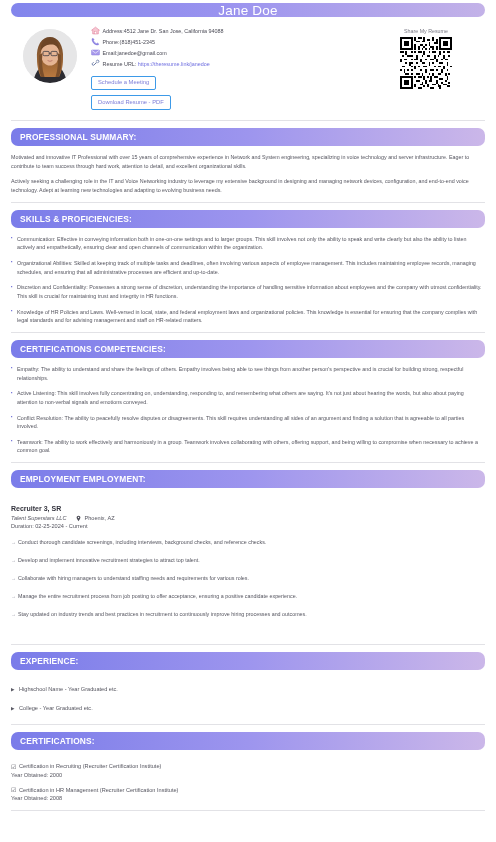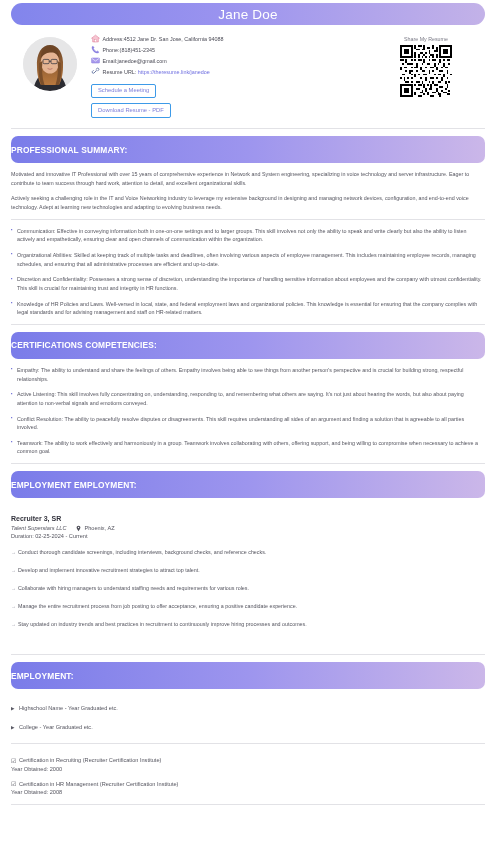--- a/index.html
+++ b/index.html
@@ -13,21 +13,21 @@
   .page {
     width: 496px;
     height: 842px;
     position: relative;
     padding: 3px 11px 0 11px;
     overflow: hidden;
   }
 
   
   .name-banner {
-    height: 22px;
+    height: 14px;
     border-radius: 11px;
     background: linear-gradient(90deg, #8285ec 0%, #9a93ef 45%, #c3b2e8 100%);
     display: flex;
     align-items: center;
     justify-content: center;
   }
   .name-banner .name-text {
     color: #ffffff;
     font-size: 13.5px;
     letter-spacing: .2px;
@@ -93,25 +93,26 @@
   .qr-wrap { display: inline-block; }
   .qr { display: block; image-rendering: pixelated; }
 
   
   hr.divider {
     border: none;
     border-top: 1px solid #e2e2e6;
     margin: 3px 0 7px 0;
   }
   .sec-head {
-    height: 27px;
+    height: 18px;
     border-radius: 7px;
     background: linear-gradient(90deg, #7a7ce9 0%, #9d95ee 50%, #cbb7e9 100%);
     display: flex;
     align-items: center;
+    padding-left: 9px;
     margin-bottom: 7px;
   }
   .sec-head .sec-title {
     color: #ffffff;
     font-size: 8.4px;
     font-weight: bold;
     letter-spacing: .15px;
   }
 
   
@@ -472,20 +473,23 @@
     <div class="sec-head">
       <span class="sec-title">PROFESSIONAL SUMMARY:</span>
     </div>
     <p class="para">Motivated and innovative IT Professional with over 15 years of comprehensive experience in Network and System engineering, specializing in voice technology and server infrastructure. Eager to contribute to team success through hard work, attention to detail, and excellent organizational skills.</p>
     <p class="para">Actively seeking a challenging role in the IT and Voice Networking industry to leverage my extensive background in designing and managing network devices, configuration, and end-to-end voice technology. Adept at learning new technologies and adapting to evolving business needs.</p>
   </div>
 
   <hr class="divider">
 
   <div class="sec-block">
+    <div class="sec-head">
+      <span class="sec-title">SKILLS &amp; PROFICIENCIES:</span>
+    </div>
     <p class="bullet">Communication: Effective in conveying information both in one-on-one settings and to larger groups. This skill involves not only the ability to speak and write clearly but also the ability to listen actively and empathetically, ensuring clear and open channels of communication within the organization.</p>
     <p class="bullet">Organizational Abilities: Skilled at keeping track of multiple tasks and deadlines, often involving various aspects of employee management. This includes maintaining employee records, managing schedules, and ensuring that all administrative processes are efficient and up-to-date.</p>
     <p class="bullet">Discretion and Confidentiality: Possesses a strong sense of discretion, understanding the importance of handling sensitive information about employees and the company with utmost confidentiality. This skill is crucial for maintaining trust and integrity in HR functions.</p>
     <p class="bullet">Knowledge of HR Policies and Laws. Well-versed in local, state, and federal employment laws and organizational policies. This knowledge is essential for ensuring that the company complies with legal standards and for advising management and staff on HR-related matters.</p>
   </div>
 
   <hr class="divider">
 
   <div class="sec-block">
     <div class="sec-head">
@@ -526,30 +530,33 @@
       <p class="arrow-item">Manage the entire recruitment process from job posting to offer acceptance, ensuring a positive candidate experience.</p>
       <p class="arrow-item">Stay updated on industry trends and best practices in recruitment to continuously improve hiring processes and outcomes.</p>
     </div>
   </div>
 
   <div style="height:13px"></div>
   <hr class="divider">
 
   <div class="sec-block">
     <div class="sec-head">
-      <span class="sec-title">EMPLOYMENT:</span>
+      <span class="sec-title">EXPERIENCE:</span>
     </div>
     <div style="height:9px"></div>
     <p class="edu-item">Highschool Name - Year Graduated etc.</p>
     <p class="edu-item">College - Year Graduated etc.</p>
   </div>
 
   <hr class="divider">
 
   <div class="sec-block">
+    <div class="sec-head">
+      <span class="sec-title">CERTIFICATIONS:</span>
+    </div>
     <div style="height:6px"></div>
     <div class="cert-block">
       <div class="cert-name">Certification in Recruiting (Recruiter Certification Institute)</div>
       <div class="cert-year">Year Obtained: 2000</div>
     </div>
     <div class="cert-block">
       <div class="cert-name">Certification in HR Management (Recruiter Certification Institute)</div>
       <div class="cert-year">Year Obtained: 2008</div>
     </div>
   </div>

